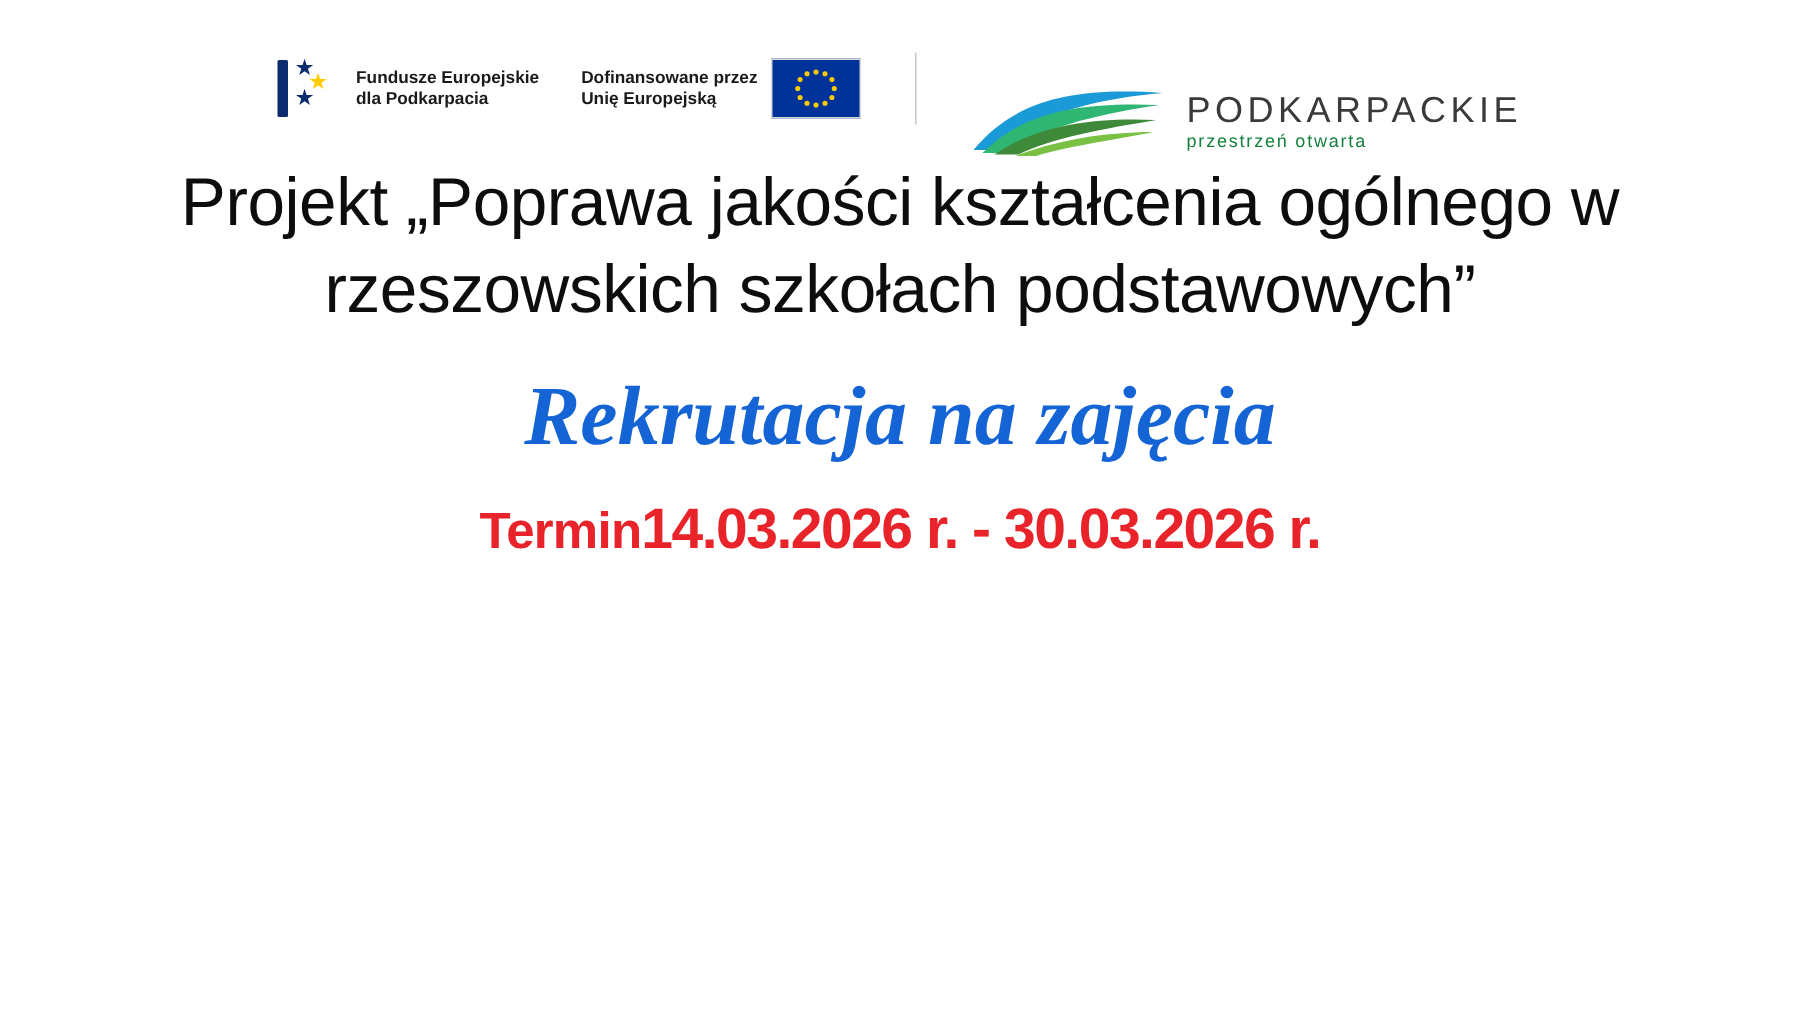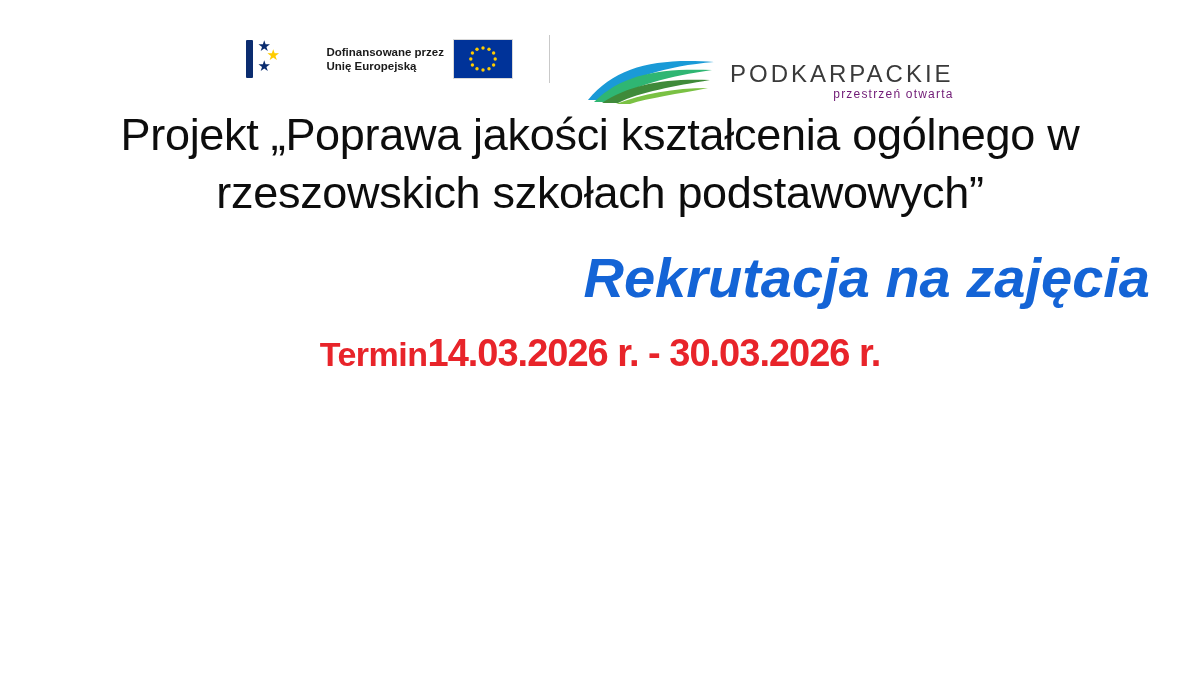--- a/index.html
+++ b/index.html
@@ -119,42 +119,41 @@
     font-family: "Liberation Sans", sans-serif;
     font-size: 24px;
     letter-spacing: 3px;
     color: #3a3a3a;
     line-height: 26px;
   }
   .pk-sub {
     font-family: "Liberation Sans", sans-serif;
     font-size: 12px;
     letter-spacing: 1.2px;
-    color: #701a75;
-    text-align: right;
+    color: #15803d;
     line-height: 14px;
   }
 
   
   .title-black {
     width: 1060px;
     margin-top: 14px;
     text-align: center;
     font-family: "Liberation Sans", sans-serif;
     font-weight: normal;
     font-size: 45px;
     line-height: 58px;
     color: #0d0d0d;
     letter-spacing: -0.3px;
   }
   .title-blue {
     width: 1100px;
     margin-top: 18px;
-    text-align: right;
-    font-family: Liberation Sans, sans-serif;
+    text-align: center;
+    font-family: Liberation Serif, serif;
     font-style: italic;
     font-weight: bold;
     font-size: 56px;
     line-height: 76px;
     color: #1464d6;
   }
   .date-line {
     margin-top: 16px;
     display: flex;
     align-items: baseline;
@@ -179,20 +178,22 @@
 
   <div class="logo-bar">
 
     <div class="logo-block">
       <div class="fe-mark">
         <div class="bar b1"></div>
         <div class="star s1">★</div>
         <div class="star s2">★</div>
         <div class="star s3">★</div>
       </div>
+      <div class="logo-text">Fundusze Europejskie
+dla Podkarpacia</div>
     </div>
 
 
     <div class="logo-block">
       <div class="logo-text">Dofinansowane przez
 Unię Europejską</div>
       <div class="eu-flag">
         <svg width="58" height="38" viewBox="0 0 58 38" aria-hidden="true">
           <g fill="#ffcc00">
             <circle cx="29" cy="8" r="1.7"></circle>

